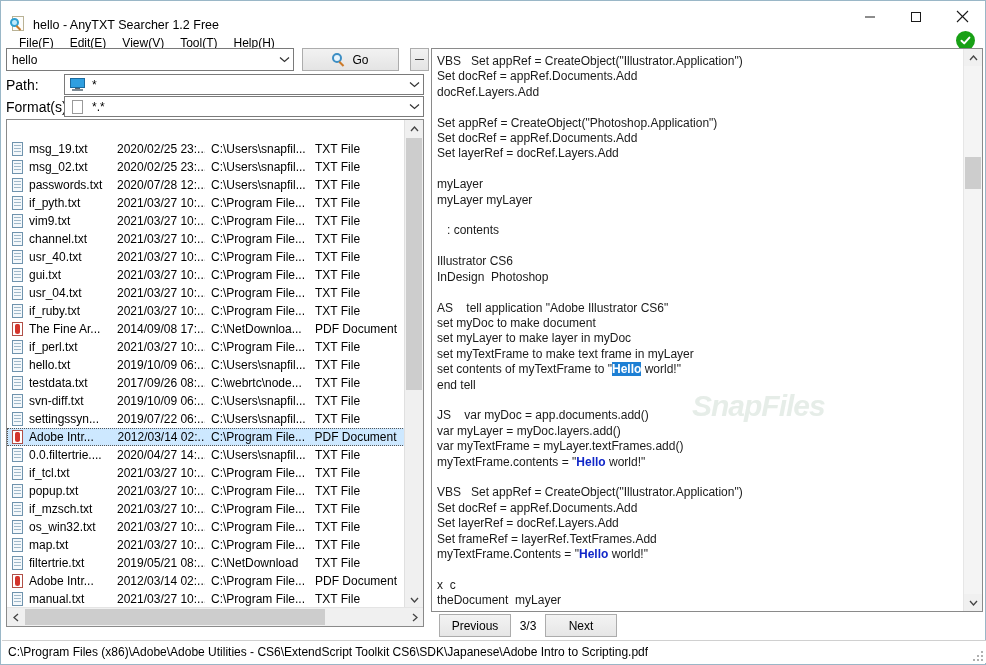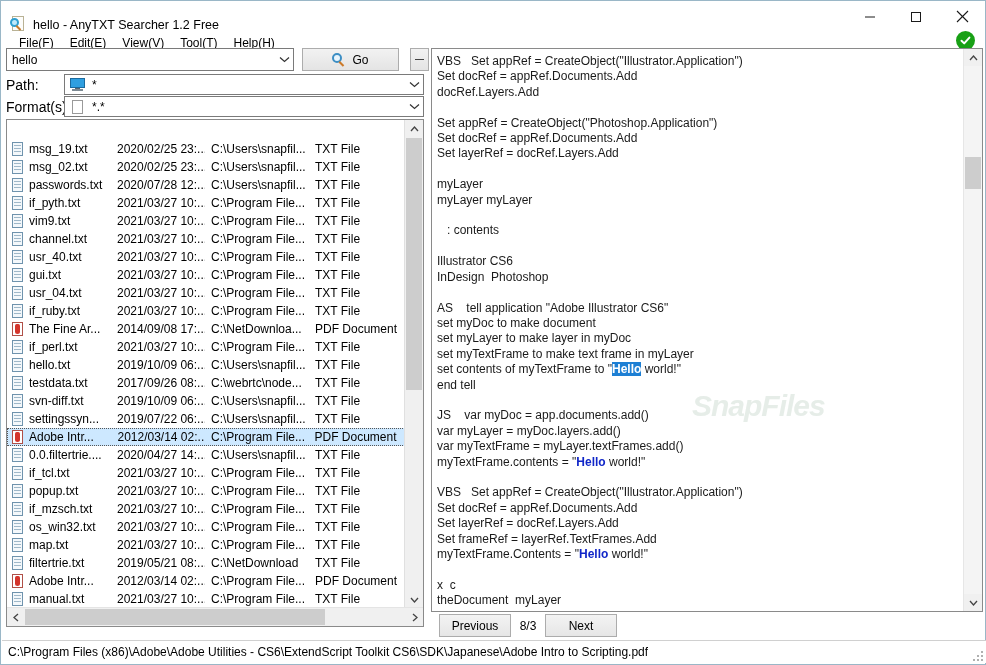--- a/index.html
+++ b/index.html
@@ -1012,21 +1012,21 @@
           <div class="sb-arrow bottom">
             <svg width="9" height="6" viewBox="0 0 9 6">
                 <polyline points="1,1 4.5,5 8,1" fill="none" stroke="#444" stroke-width="1.3"></polyline>
               </svg>
           </div>
         </div>
       </div>
 
       <div class="pv-bottom">
         <div class="nav-btn nav-prev">Previous</div>
-        <div class="page-ind">8/3</div>
+        <div class="page-ind">3/3</div>
         <div class="nav-btn nav-next">Next</div>
       </div>
     </div>
   </div>
 
   <div class="statusbar">
     <div class="status-text">C:\Program Files (x86)\Adobe\Adobe Utilities - CS6\ExtendScript Toolkit CS6\SDK\Japanese\Adobe Intro to Scripting.pdf</div>
     <div class="grip">
       <i style="right:0;bottom:0"></i>
         <i style="right:4px;bottom:0"></i>

